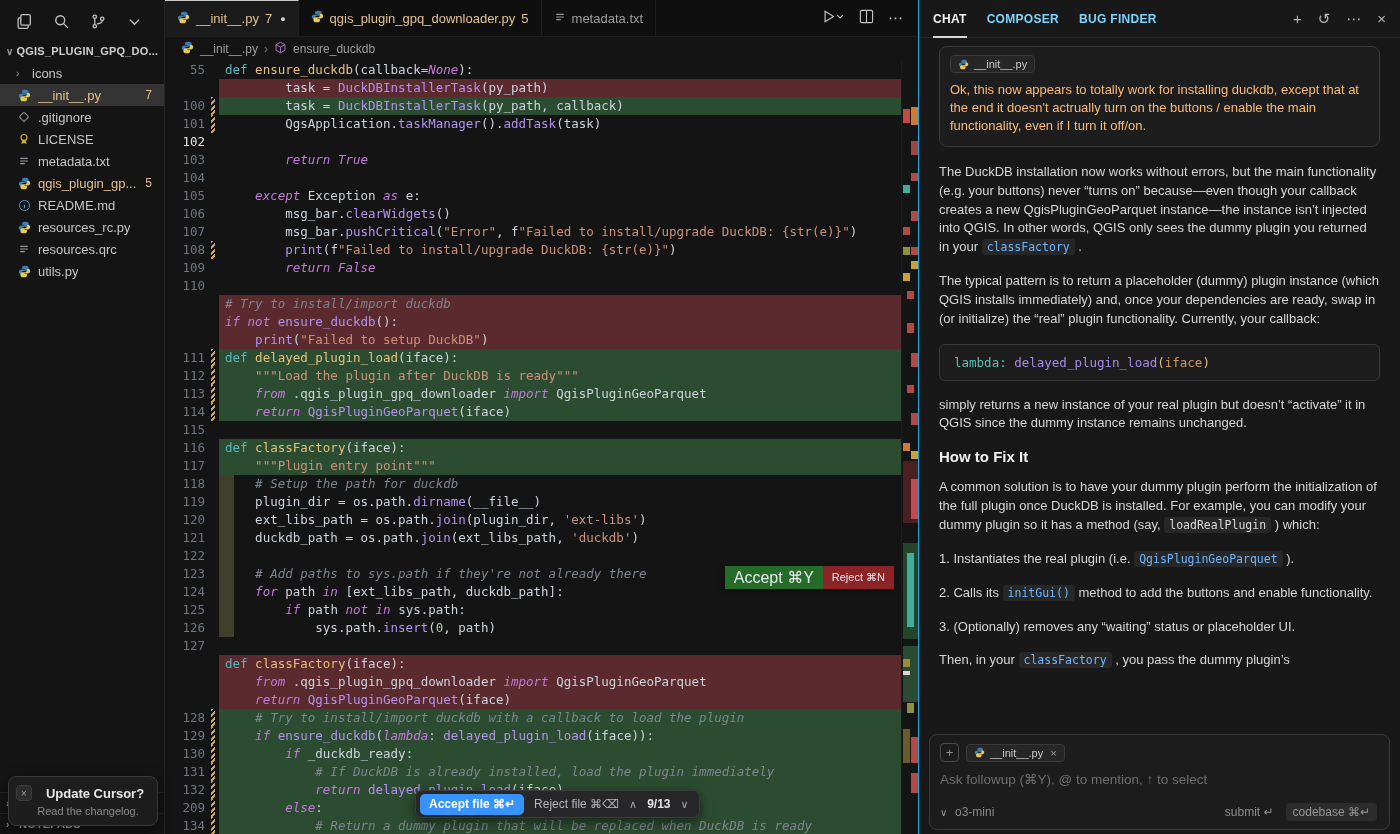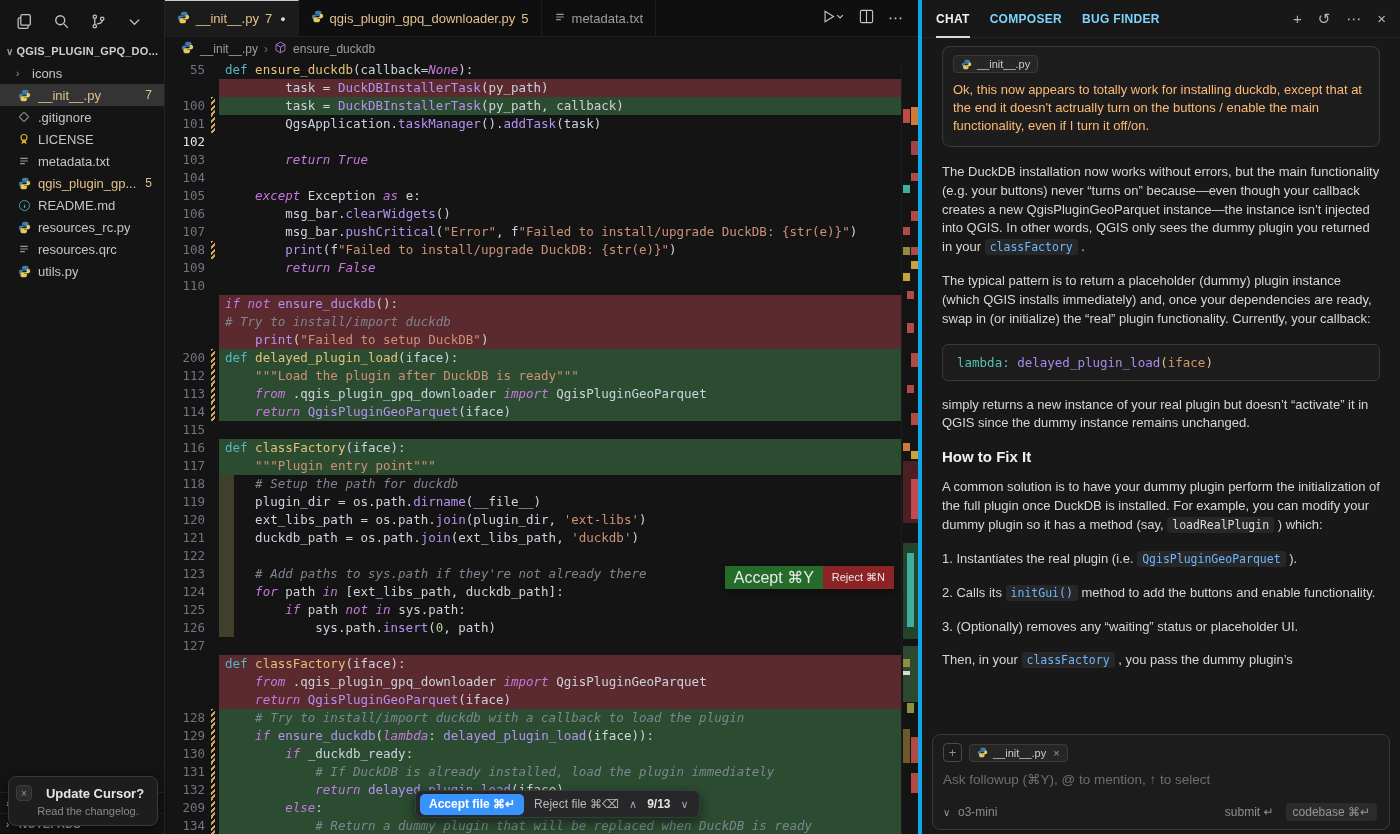--- a/index.html
+++ b/index.html
@@ -65,21 +65,21 @@
   .ruler { position:absolute; top:0; right:0; bottom:0; width:17px; background:#141414; border-left:1px solid #1d1d1d; }
   .ruler div { position:absolute; }
 
   .diff-pill { position:absolute; left:250px; bottom:16px; height:28px; display:flex; align-items:center; gap:10px; background:#27272a; border:1px solid #3c3c3c; border-radius:7px; padding:0 10px 0 4px; box-shadow:0 4px 12px rgba(0,0,0,.5); z-index:6; font-size:12px; }
   .pill-accept { background:#3794ff; color:#ffffff; border:none; border-radius:5px; height:21px; padding:0 9px; font-size:12px; font-weight:700; cursor:pointer; }
   .pill-reject { background:none; border:none; color:#b9b9b9; font-size:12px; cursor:pointer; }
   .pill-nav { background:none; border:none; color:#a5a5a5; font-size:11px; cursor:pointer; }
   .pill-counter { color:#e3e3e3; font-weight:700; }
 
   
-  .chat { width:482px; flex:none; background:#181818; border-left:4px solid #0ea5e9; position:relative; }
+  .chat { width:482px; flex:none; background:#181818; border-left:1px solid #0ea5e9; position:relative; }
   .chat-header { height:38px; display:flex; align-items:center; gap:20px; padding:0 14px; border-bottom:1px solid #232323; }
   .chat-tab { font-size:12px; font-weight:700; letter-spacing:.3px; color:#7dd3fc; height:38px; line-height:38px; cursor:pointer; }
   .chat-tab.active { color:#f2f2f2; border-bottom:2px solid #d9d9d9; }
   .chat-header-icons { margin-left:auto; display:flex; gap:16px; color:#b5b5b5; font-size:15px; }
   .chat-header-icons span { cursor:pointer; }
   .chat-scroll { position:absolute; top:38px; left:0; right:0; bottom:102px; overflow:hidden; padding:8px 20px 0; }
   .user-card { border:1px solid #3a3a3a; background:#1d1d1d; border-radius:8px; padding:8px 10px 10px; margin-bottom:16px; }
   .chip { display:inline-flex; align-items:center; gap:5px; border:1px solid #3a3a3a; background:#262626; border-radius:4px; font-size:11px; color:#c9c9c9; padding:2px 7px; }
   .user-text { font-size:13px; color:#fdba74; line-height:1.42; margin-top:7px; }
   .md-p { font-size:13px; color:#d6d6d6; line-height:1.45; margin:0 0 15px; }
@@ -298,24 +298,24 @@
           <div class="line"><div class="gutter">101</div><div class="modstrip on"></div><div class="codeln">        QgsApplication.<span class="tk-call">taskManager</span>().<span class="tk-call">addTask</span>(task)</div></div>
           <div class="line cur"><div class="gutter">102</div><div class="modstrip"></div><div class="codeln">&nbsp;</div></div>
           <div class="line"><div class="gutter">103</div><div class="modstrip"></div><div class="codeln">        <span class="tk-kw">return</span> <span class="tk-kw">True</span></div></div>
           <div class="line"><div class="gutter">104</div><div class="modstrip"></div><div class="codeln">&nbsp;</div></div>
           <div class="line"><div class="gutter">105</div><div class="modstrip"></div><div class="codeln">    <span class="tk-kw">except</span> Exception <span class="tk-kw">as</span> e:</div></div>
           <div class="line"><div class="gutter">106</div><div class="modstrip"></div><div class="codeln">        msg_bar.<span class="tk-call">clearWidgets</span>()</div></div>
           <div class="line"><div class="gutter">107</div><div class="modstrip"></div><div class="codeln">        msg_bar.<span class="tk-call">pushCritical</span>(<span class="tk-str">"Error"</span>, f<span class="tk-str">"Failed to install/upgrade DuckDB: {str(e)}"</span>)</div></div>
           <div class="line"><div class="gutter">108</div><div class="modstrip on"></div><div class="codeln">        <span class="tk-call">print</span>(f<span class="tk-str">"Failed to install/upgrade DuckDB: {str(e)}"</span>)</div></div>
           <div class="line"><div class="gutter">109</div><div class="modstrip"></div><div class="codeln">        <span class="tk-kw">return</span> <span class="tk-kw">False</span></div></div>
           <div class="line"><div class="gutter">110</div><div class="modstrip"></div><div class="codeln">&nbsp;</div></div>
+          <div class="line del"><div class="gutter"></div><div class="modstrip"></div><div class="codeln"><span class="tk-com"># Try to install/import duckdb</span></div></div>
           <div class="line del"><div class="gutter"></div><div class="modstrip"></div><div class="codeln"><span class="tk-kw">if</span> <span class="tk-kw">not</span> <span class="tk-call">ensure_duckdb</span>():</div></div>
-          <div class="line del"><div class="gutter"></div><div class="modstrip"></div><div class="codeln"><span class="tk-com"># Try to install/import duckdb</span></div></div>
           <div class="line del"><div class="gutter"></div><div class="modstrip"></div><div class="codeln">    <span class="tk-call">print</span>(<span class="tk-str">"Failed to setup DuckDB"</span>)</div></div>
-          <div class="line add"><div class="gutter">200</div><div class="modstrip on"></div><div class="codeln"><span class="tk-kw2">def</span> <span class="tk-fn">delayed_plugin_load</span>(iface):</div></div>
+          <div class="line add"><div class="gutter">111</div><div class="modstrip on"></div><div class="codeln"><span class="tk-kw2">def</span> <span class="tk-fn">delayed_plugin_load</span>(iface):</div></div>
           <div class="line add"><div class="gutter">112</div><div class="modstrip on"></div><div class="codeln">    <span class="tk-str">"""Load the plugin after DuckDB is ready"""</span></div></div>
           <div class="line add"><div class="gutter">113</div><div class="modstrip on"></div><div class="codeln">    <span class="tk-kw">from</span> .qgis_plugin_gpq_downloader <span class="tk-kw">import</span> QgisPluginGeoParquet</div></div>
           <div class="line add"><div class="gutter">114</div><div class="modstrip on"></div><div class="codeln">    <span class="tk-kw">return</span> <span class="tk-call">QgisPluginGeoParquet</span>(iface)</div></div>
           <div class="line"><div class="gutter">115</div><div class="modstrip"></div><div class="codeln">&nbsp;</div></div>
           <div class="line add"><div class="gutter">116</div><div class="modstrip"></div><div class="codeln"><span class="tk-kw2">def</span> <span class="tk-fn">classFactory</span>(iface):</div></div>
           <div class="line add"><div class="gutter">117</div><div class="modstrip"></div><div class="codeln">    <span class="tk-str">"""Plugin entry point"""</span></div></div>
           <div class="line pend"><div class="gutter">118</div><div class="modstrip"></div><div class="codeln">    <span class="tk-com"># Setup the path for duckdb</span></div></div>
           <div class="line pend"><div class="gutter">119</div><div class="modstrip"></div><div class="codeln">    plugin_dir = os.path.<span class="tk-call">dirname</span>(__file__)</div></div>
           <div class="line pend"><div class="gutter">120</div><div class="modstrip"></div><div class="codeln">    ext_libs_path = os.path.<span class="tk-call">join</span>(plugin_dir, <span class="tk-str">'ext-libs'</span>)</div></div>
           <div class="line pend"><div class="gutter">121</div><div class="modstrip"></div><div class="codeln">    duckdb_path = os.path.<span class="tk-call">join</span>(ext_libs_path, <span class="tk-str">'duckdb'</span>)</div></div>

